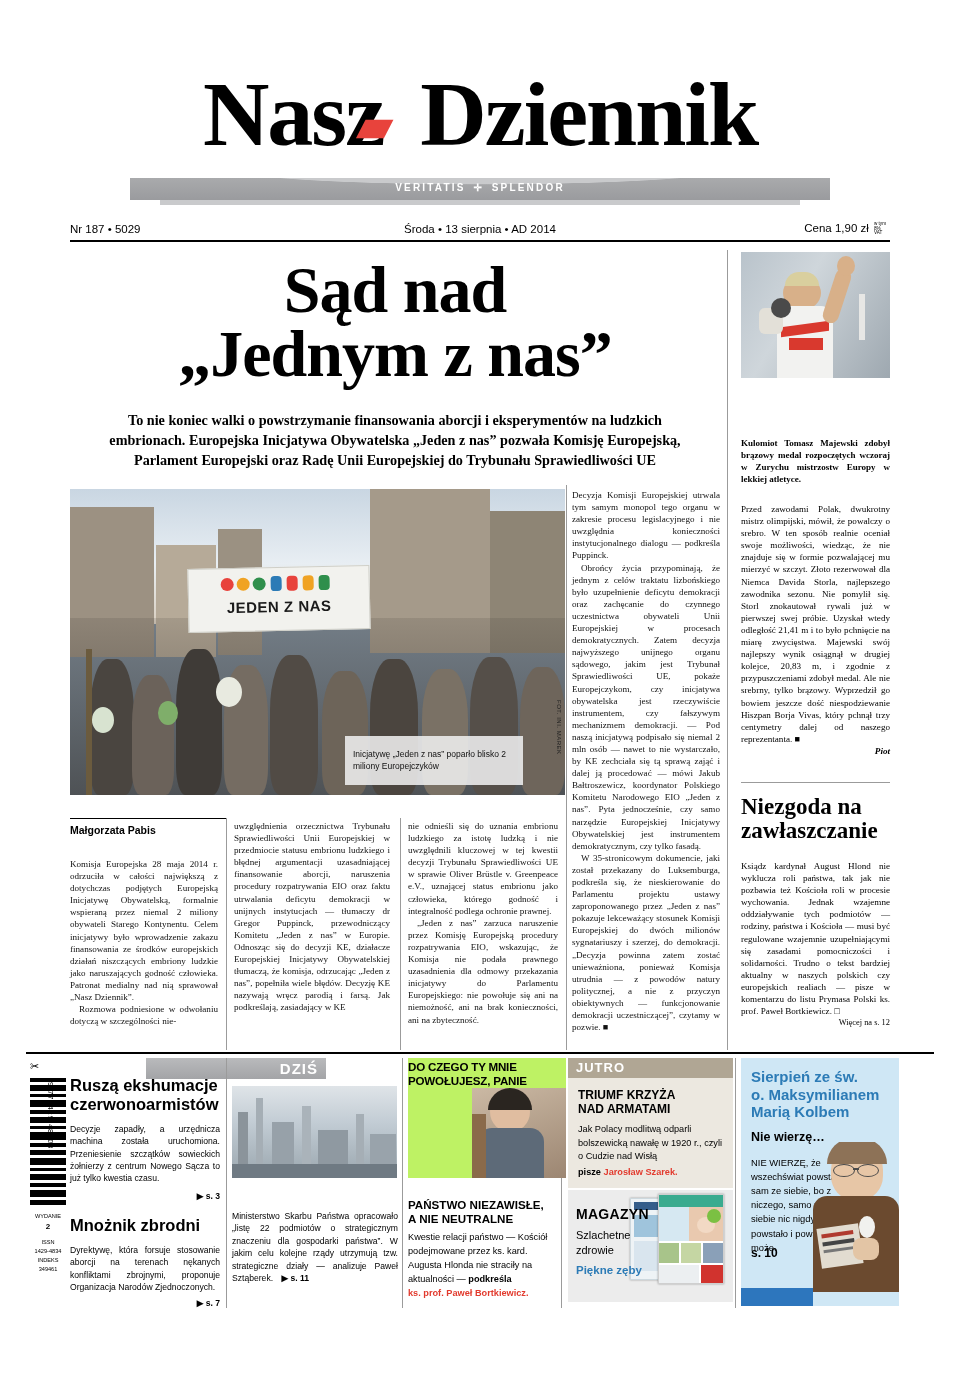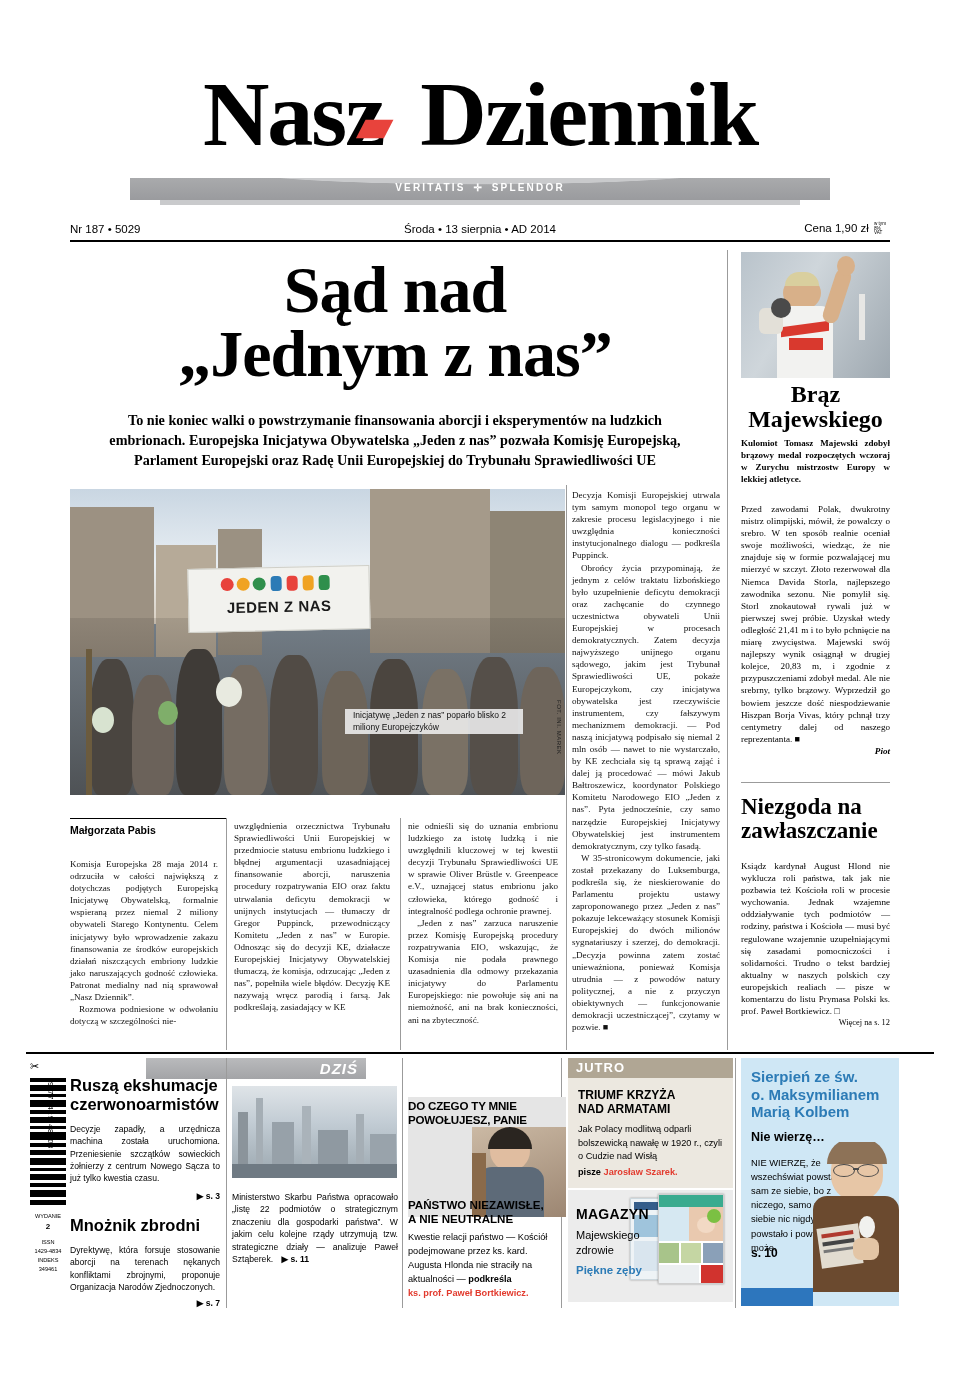--- a/index.html
+++ b/index.html
@@ -66,21 +66,21 @@
     border:1px solid #cfcfc8;transform:rotate(-1.2deg);
   }
   .banner .b-title{
     position:absolute;left:0;right:0;top:30px;text-align:center;
     font-family:"Liberation Sans",sans-serif;font-weight:bold;font-size:15px;
     letter-spacing:.5px;color:#1a1a1a;
   }
   .banner .figs{position:absolute;left:30px;top:7px;width:120px;height:20px;}
   .banner .figs i{position:absolute;display:block;border-radius:50%;}
   .photo-caption{
-    position:absolute;left:345px;top:709px;width:162px;padding:0 8px;
+    position:absolute;left:345px;top:736px;width:162px;padding:12px 8px;
     background:rgba(238,238,238,.88);font-size:8.5px;line-height:1.45;color:#111;
   }
   .photo-credit{
     position:absolute;left:552px;top:700px;width:10px;
     font-size:6px;color:#222;writing-mode:vertical-rl;letter-spacing:.5px;
   }
   .mp-person{position:absolute;border-radius:40% 40% 20% 20%;}
   .mp-balloon{position:absolute;border-radius:50%;}
 
   
@@ -118,23 +118,22 @@
     font-family:"Liberation Serif",serif;font-weight:bold;font-size:23px;line-height:1.06;
   }
   .rail-body2{
     position:absolute;left:741px;top:860px;width:149px;
     font-family:"Liberation Serif",serif;font-size:9.1px;line-height:1.33;text-align:justify;
   }
   .rail-more{text-align:right;font-size:8.4px;}
 
   
   .dzis-tab{
-    position:absolute;left:146px;top:1058px;width:220px;height:21px;
+    position:absolute;left:146px;top:1058px;width:180px;height:21px;
     background:linear-gradient(180deg,#b9babc,#a3a4a7);
-    font-style:italic;
   }
   .dzis-tab span{
     position:absolute;right:8px;top:2px;color:#fff;font-weight:bold;font-size:15px;
     letter-spacing:1px;
   }
   .jutro-tab{
     position:absolute;left:568px;top:1058px;width:165px;height:20px;background:#b0a694;
   }
   .jutro-tab span{position:absolute;left:8px;top:2px;color:#fff;font-weight:bold;font-size:13px;letter-spacing:1px;}
 
@@ -146,21 +145,21 @@
   .scissor{position:absolute;left:30px;top:1060px;font-size:11px;}
 
   .promo-head{font-family:"Liberation Sans",sans-serif;font-weight:bold;}
   .promo-txt{font-family:"Liberation Sans",sans-serif;font-size:8.6px;line-height:1.45;text-align:justify;}
   .pg{font-weight:bold;font-size:8.6px;text-align:right;}
 
   .refinery{position:absolute;left:232px;top:1086px;width:165px;height:92px;overflow:hidden;
     background:linear-gradient(180deg,#dfe4e8 0%,#c2ccd4 40%,#9aa6ae 100%);}
   .rf{position:absolute;background:#8b949b;}
 
-  .mary-card{position:absolute;left:408px;top:1097px;width:158px;height:120px;background:#e5e5e5;}
+  .mary-card{position:absolute;left:408px;top:1058px;width:158px;height:120px;background:#bef264;}
   .mary-photo{position:absolute;left:64px;top:30px;width:94px;height:90px;overflow:hidden;
     background:linear-gradient(160deg,#cbb9a4,#9c8672);}
 
   .mag-card{position:absolute;left:568px;top:1190px;width:165px;height:112px;background:#ececec;}
   .mag-img{position:absolute;left:62px;top:4px;width:96px;height:96px;}
   .mag-p{position:absolute;box-shadow:0 0 2px rgba(0,0,0,.35);}
 
   .kolbe{position:absolute;left:741px;top:1058px;width:158px;height:248px;background:#cfe7f5;overflow:hidden;}
   .kolbe-title{position:absolute;left:10px;top:10px;width:140px;color:#2c7bb6;font-weight:bold;
     font-size:15px;line-height:1.18;font-family:"Liberation Sans",sans-serif;}
@@ -284,24 +283,20 @@
     <div class="athlete" style="left:36px;top:54px;width:56px;height:72px;border-radius:12px 12px 0 0;background:#f2f2f0;"></div>
     <div class="athlete" style="left:40px;top:72px;width:48px;height:10px;background:#d9392e;transform:skewY(-8deg);"></div>
     <div class="athlete" style="left:48px;top:86px;width:34px;height:12px;background:#d9392e;"></div>
     <div class="athlete" style="left:88px;top:16px;width:16px;height:56px;background:#d8b089;transform:rotate(18deg);border-radius:8px;"></div>
     <div class="athlete" style="left:96px;top:4px;width:18px;height:20px;border-radius:50%;background:#d8b089;"></div>
     <div class="athlete" style="left:18px;top:56px;width:24px;height:26px;border-radius:6px;background:#e3e0d8;"></div>
     <div class="athlete" style="left:30px;top:46px;width:20px;height:20px;border-radius:50%;background:#4a4a4a;"></div>
     <div class="athlete" style="left:118px;top:42px;width:6px;height:46px;background:#e7e7e5;"></div>
   </div>
 
-  <div class="rail-head">
-    <div>Brąz</div>
-    <div>Majewskiego</div>
-  </div>
   <div class="rail-lead">Kulomiot Tomasz Majewski zdobył brązowy medal rozpoczętych wczoraj w Zurychu mistrzostw Europy w lekkiej atletyce.</div>
   <div class="rail-body">
     <span>Przed zawodami Polak, dwukrotny mistrz olimpijski, mówił, że powalczy o srebro. W ten sposób realnie oceniał swoje możliwości, wiedząc, że nie znajduje się w formie pozwalającej mu mierzyć w szczyt. Złoto rezerwował dla Niemca Davida Storla, najlepszego zawodnika sezonu. Nie pomylił się. Storl znokautował rywali już w pierwszej swej próbie. Uzyskał wtedy odległość 21,41 m i to było pchnięcie na miarę zwycięstwa. Majewski swój najlepszy wynik osiągnął w drugiej kolejce, 20,83 m, i zgodnie z przypuszczeniami zdobył medal. Ale nie srebrny, tylko brązowy. Wyprzedził go bowiem jeszcze dość niespodziewanie Hiszpan Borja Vivas, który pchnął trzy centymetry dalej od naszego reprezentanta. ■</span>
     <div class="rail-sign">Piot</div>
   </div>
 
   <div class="hrule" style="left:741px;top:782px;width:149px;background:#9b9b9b;"></div>
 
   <div class="rail-head2">
     <div>Niezgoda na</div>
@@ -366,21 +361,21 @@
     <div class="rf" style="left:6px;top:26px;width:10px;height:66px;"></div>
     <div class="rf" style="left:24px;top:12px;width:7px;height:80px;background:#a5aeb5;"></div>
     <div class="rf" style="left:40px;top:36px;width:22px;height:56px;background:#97a1a9;"></div>
     <div class="rf" style="left:70px;top:20px;width:9px;height:72px;background:#aab3ba;"></div>
     <div class="rf" style="left:86px;top:44px;width:30px;height:48px;background:#8f99a1;"></div>
     <div class="rf" style="left:124px;top:28px;width:8px;height:64px;background:#a5aeb5;"></div>
     <div class="rf" style="left:138px;top:48px;width:26px;height:44px;background:#99a3ab;"></div>
     <div class="rf" style="left:0;top:78px;width:165px;height:14px;background:#6f7a83;"></div>
   </div>
   <div style="position:absolute;left:232px;top:1186px;width:166px;">
-    <div class="promo-txt" style="margin-top:5px;">
+    <div class="promo-txt" style="margin-top:24px;">
       <span>Ministerstwo Skarbu Państwa opracowało „listę 22 podmiotów o strategicznym znaczeniu dla gospodarki państwa”. W jakim celu kolejne rządy utrzymują tzw. strategiczne działy — analizuje Paweł Sztąberek.</span>
       <b style="margin-left:6px;">▶ s. 11</b>
     </div>
   </div>
 
   <div class="vrule" style="left:226px;top:1058px;height:250px;"></div>
   <div class="vrule" style="left:402px;top:1058px;height:250px;"></div>
   <div class="vrule" style="left:561px;top:1058px;height:250px;"></div>
   <div class="vrule" style="left:735px;top:1058px;height:250px;"></div>
 
@@ -439,21 +434,21 @@
         <div style="position:absolute;left:0;top:48px;width:20px;height:20px;background:#a8c48a;"></div>
         <div style="position:absolute;left:22px;top:48px;width:20px;height:20px;background:#c5d6a3;"></div>
         <div style="position:absolute;left:44px;top:48px;width:20px;height:20px;background:#8aa0b8;"></div>
         <div style="position:absolute;left:0;top:70px;width:40px;height:18px;background:#eceff1;"></div>
         <div style="position:absolute;left:42px;top:70px;width:22px;height:18px;background:#d1332e;"></div>
         <div style="position:absolute;right:2px;top:14px;width:14px;height:14px;border-radius:50%;background:#7bc043;"></div>
       </div>
     </div>
     <div class="promo-head" style="position:absolute;left:8px;top:16px;font-size:14px;letter-spacing:.3px;">MAGAZYN</div>
     <div style="position:absolute;left:8px;top:38px;font-size:11px;line-height:1.35;">
-      <div>Majewskiego</div>
+      <div>Szlachetne</div>
       <div>zdrowie</div>
     </div>
     <div class="blue" style="position:absolute;left:8px;top:74px;font-size:11.5px;font-weight:bold;">Piękne zęby</div>
   </div>
 
   <div class="kolbe">
     <div class="kolbe-title">
       <div>Sierpień ze św.</div>
       <div>o. Maksymilianem</div>
       <div>Marią Kolbem</div>

